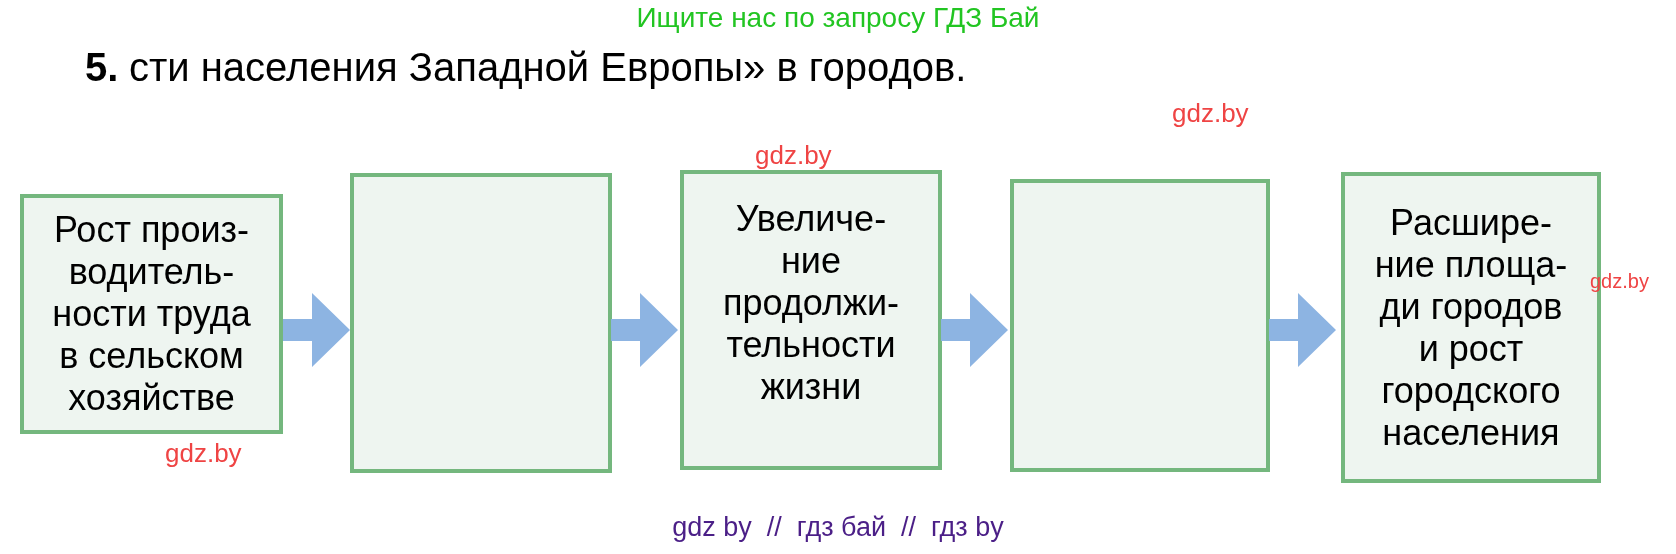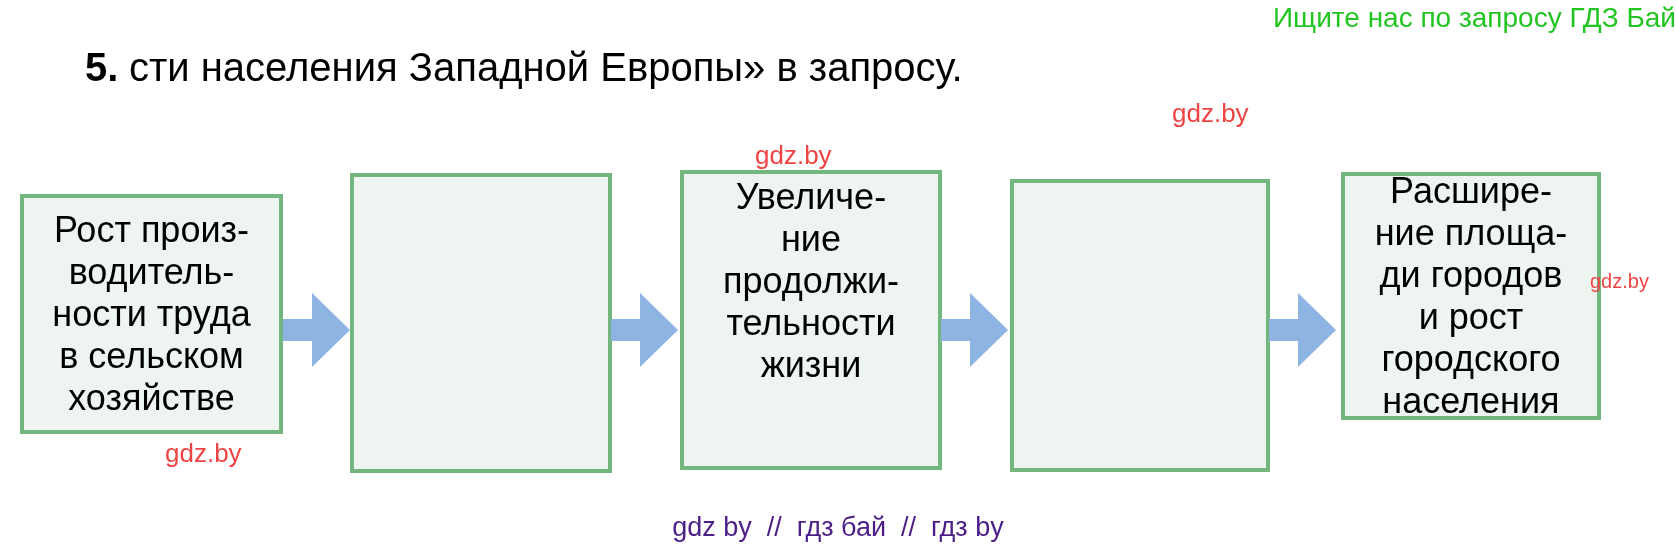--- a/index.html
+++ b/index.html
@@ -10,21 +10,21 @@
     background: #ffffff;
     font-family: "Liberation Sans", sans-serif;
     overflow: hidden;
   }
 
   
   .promo {
     position: absolute;
     top: 2px; left: 0;
     width: 100%;
-    text-align: right;
+    text-align: center;
     font-size: 28px;
     color: #22c522;
   }
 
   
   .task {
     position: absolute;
     top: 44px; left: 85px;
     display: flex;
     color: #000000;
@@ -65,23 +65,23 @@
     align-items: center;
     justify-content: center;
     text-align: center;
     font-size: 36px;
     line-height: 42px;
     color: #000000;
     white-space: pre-line;
   }
   .box-1 { left: 20px;   top: 154px; width: 263px; height: 240px; margin-top: 40px; }
   .box-2 { left: 350px;  top: 173px; width: 262px; height: 300px; }
-  .box-3 { left: 680px;  top: 170px; width: 262px; height: 300px; align-items: flex-start; padding-top: 2px; }
+  .box-3 { left: 680px;  top: 170px; width: 262px; height: 300px; align-items: flex-start; padding-top: 24px; }
   .box-4 { left: 1010px; top: 179px; width: 260px; height: 293px; }
-  .box-5 { left: 1341px; top: 172px; width: 260px; height: 248px; }
+  .box-5 { left: 1341px; top: 172px; width: 260px; height: 311px; }
 
   
   .arrow {
     position: absolute;
     top: 288px;
     width: 68px;
     height: 84px;
   }
   .arrow-1 { left: 283px; }
   .arrow-2 { left: 611px; }
@@ -102,21 +102,21 @@
 </head>
 <body>
 
 <div id="page">
 
   <div class="promo">Ищите нас по запросу ГДЗ Бай</div>
 
   <div class="task">
     <div class="task-number">5.</div>
     <div class="task-text">
-      <div class="task-line2">сти населения Западной Европы» в запросу.</div>
+      <div class="task-line2">сти населения Западной Европы» в городов.</div>
     </div>
   </div>
 
   <div class="wm wm-top-right">gdz.by</div>
   <div class="wm wm-above-box3">gdz.by</div>
 
   <div class="box box-1">Рост произ-
 водитель-
 ности труда
 в сельском

